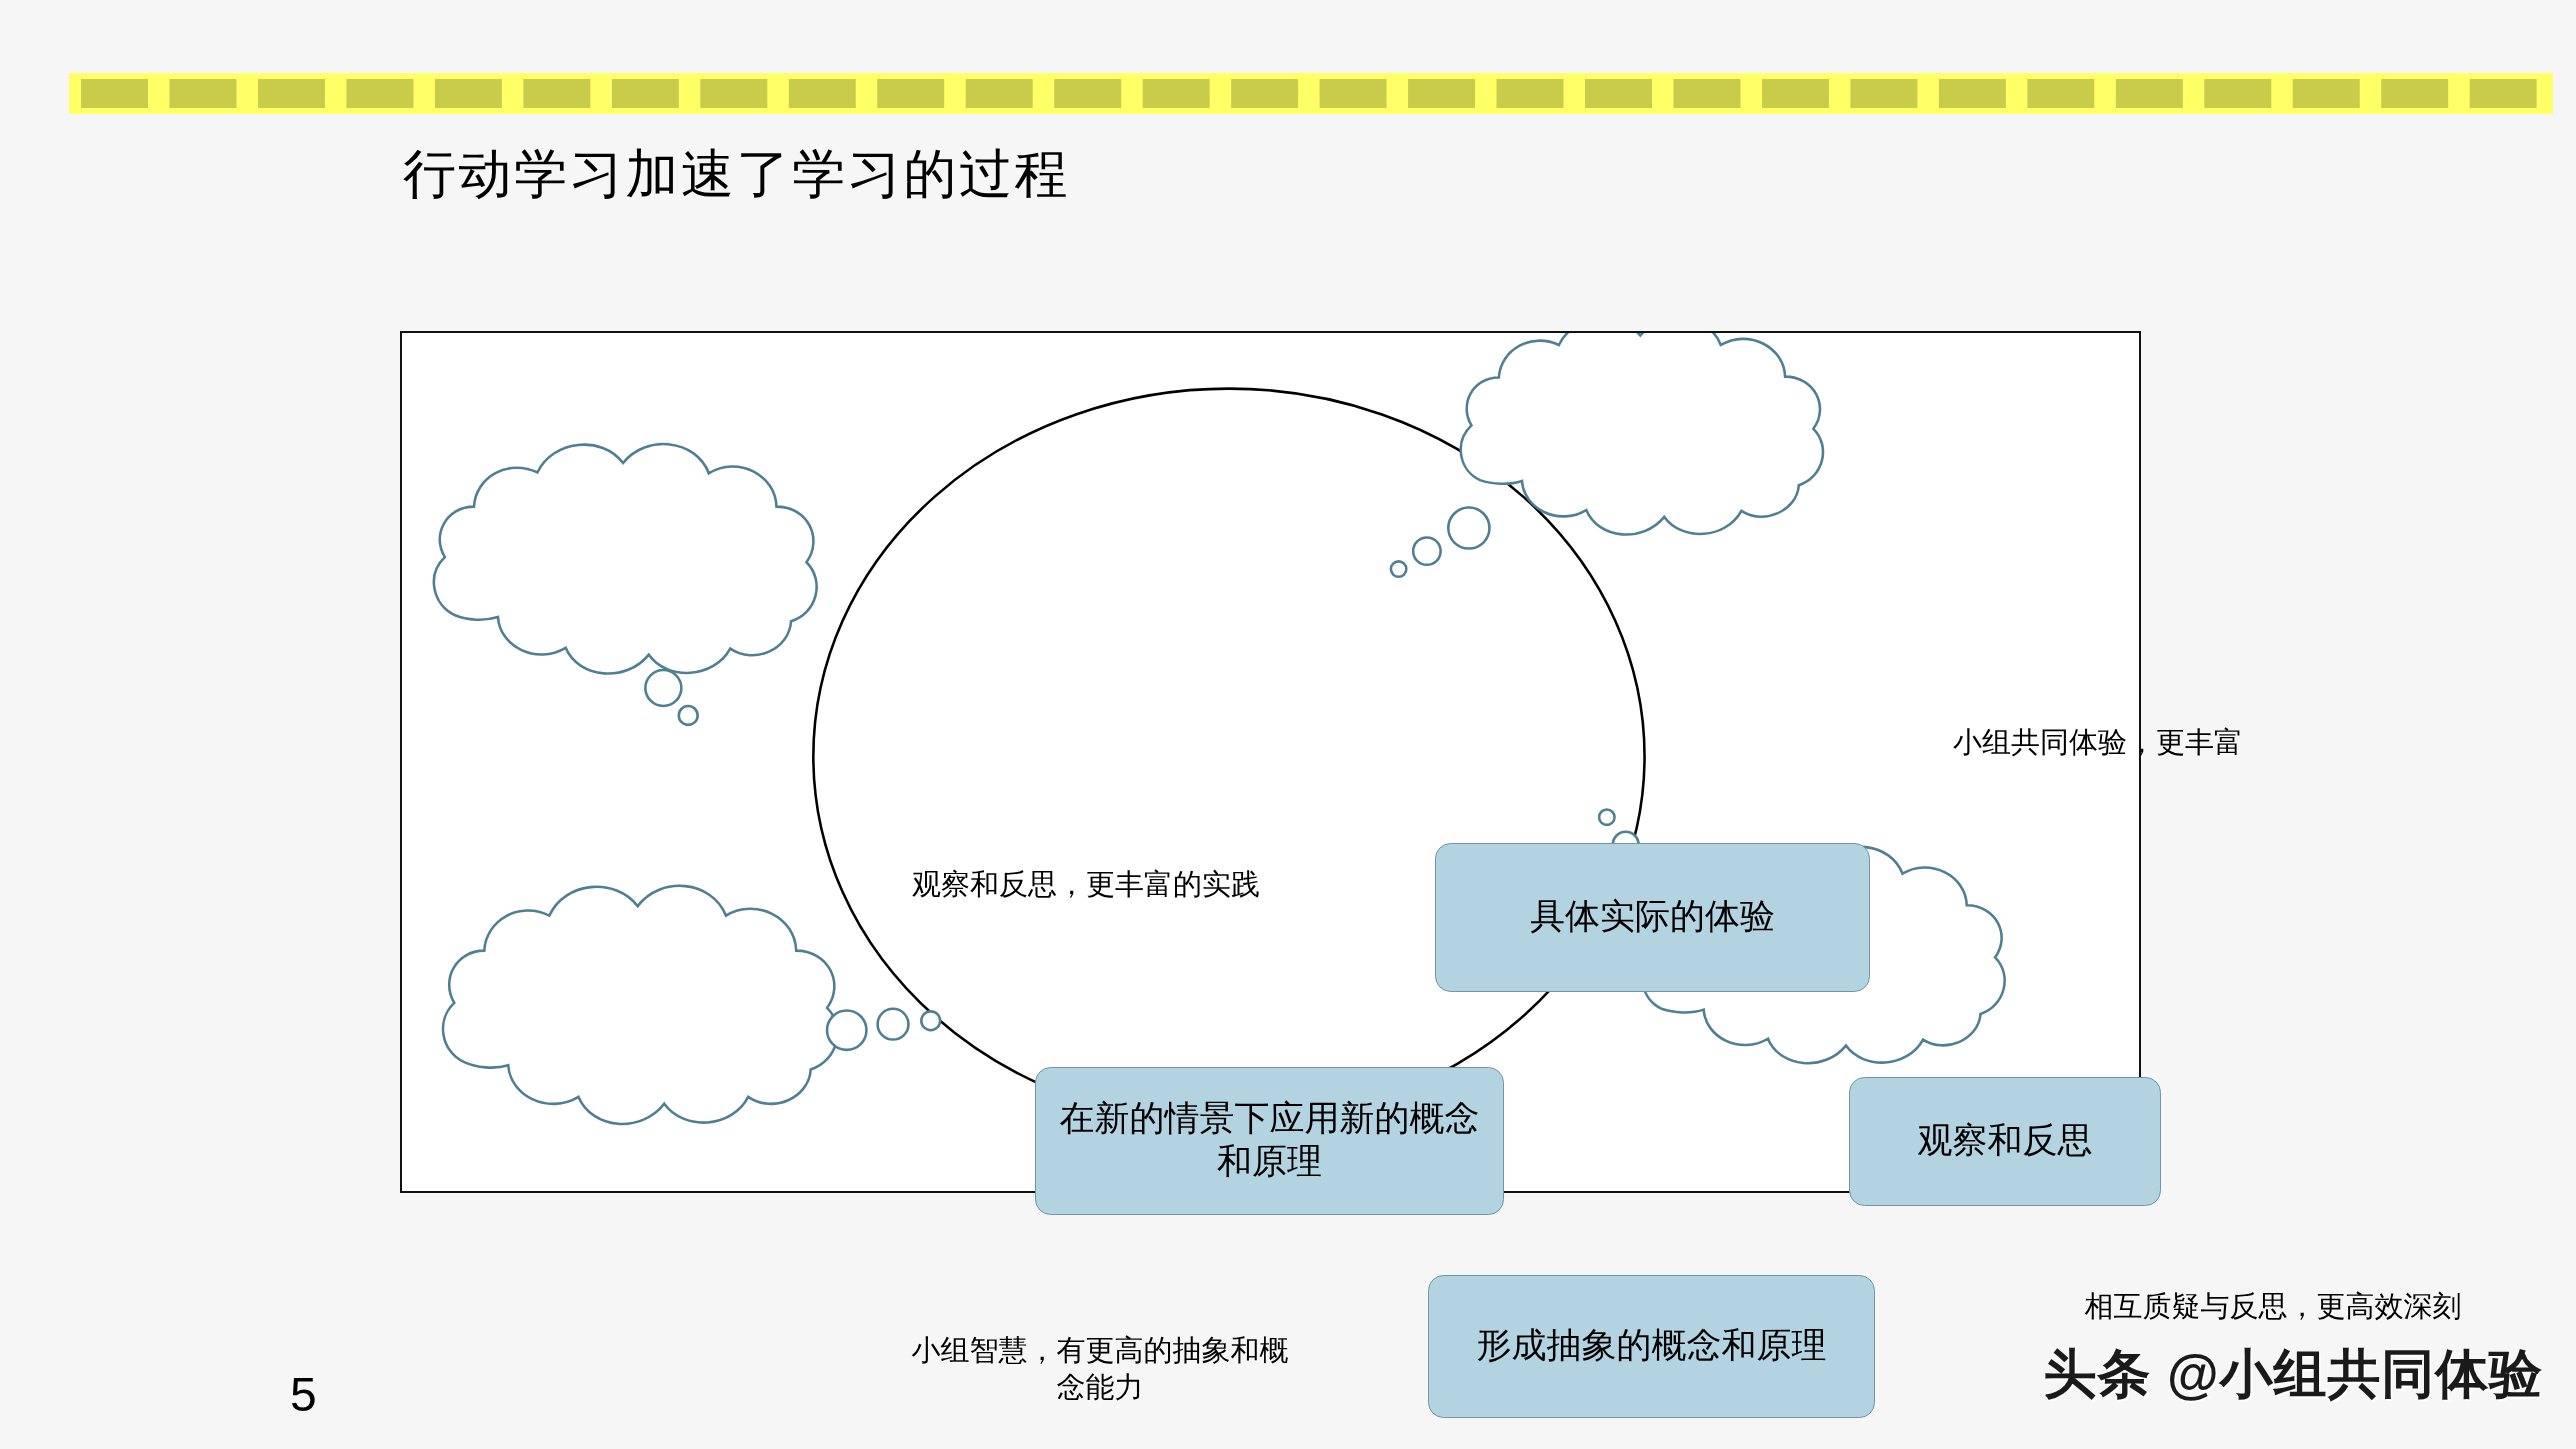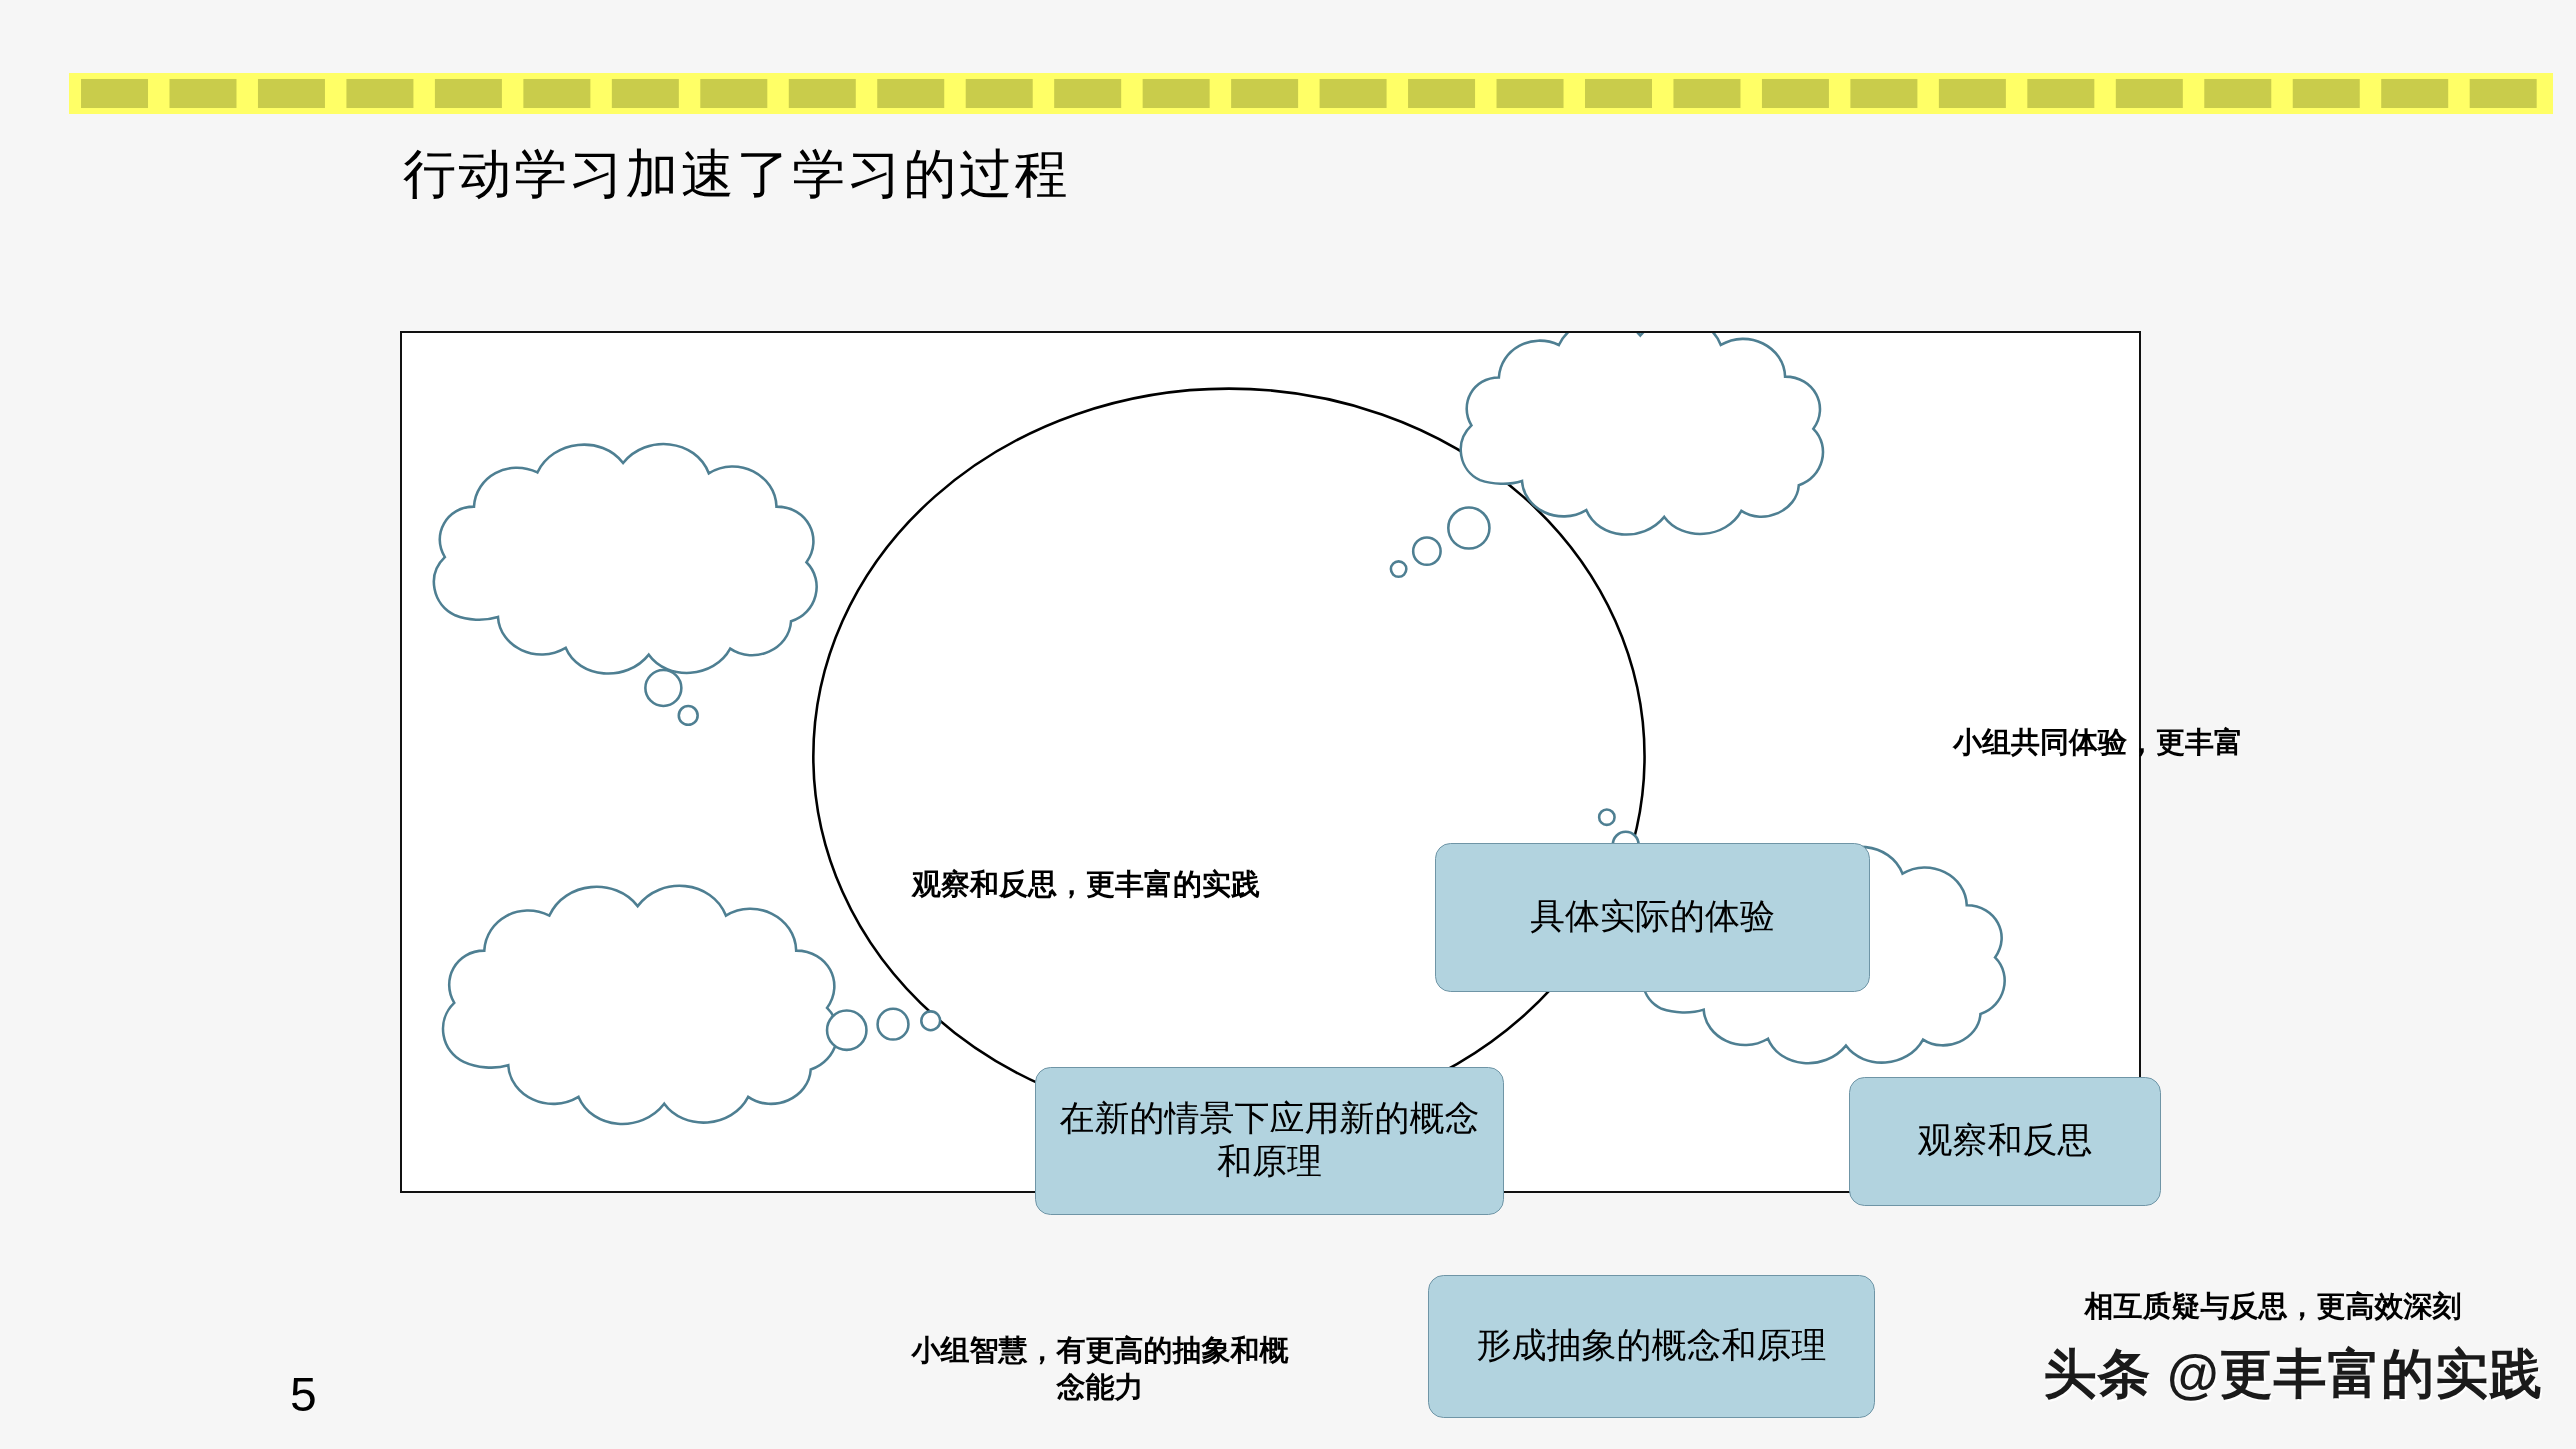--- a/index.html
+++ b/index.html
@@ -90,21 +90,21 @@
   #box-experience { left: 1033px; top: 510px;  width: 435px; height: 149px; }
   #box-observe    { left: 1447px; top: 744px;  width: 312px; height: 129px; }
   #box-abstract   { left: 1026px; top: 942px; width: 447px; height: 143px; }
   #box-apply      { left: 633px;  top: 734px;  width: 469px; height: 148px; }
 
   
   .cloud-text {
     position: absolute;
     text-align: center;
     color: #000000;
-    font-weight: bold;
+    font-weight: normal;
     font-size: 29px;
     line-height: 1.28;
     z-index: 5;
     pointer-events: none;
   }
   #cloud-text-apply     { left: 478px;  top: 533px;  width: 412px; }
   #cloud-text-group     { left: 1507px; top: 391px;  width: 378px; }
   #cloud-text-reflect   { left: 1682px; top: 955px; width: 378px; }
   #cloud-text-wisdom    { left: 509px;  top: 999px; width: 378px; }
 
@@ -267,16 +267,16 @@
     <div class="cloud-text" id="cloud-text-apply">观察和反思，更丰富的实践</div>
 
     <div class="cloud-text" id="cloud-text-group">小组共同体验，更丰富</div>
 
     <div class="cloud-text" id="cloud-text-reflect">相互质疑与反思，更高效深刻</div>
 
     <div class="cloud-text" id="cloud-text-wisdom">小组智慧，有更高的抽象和概念能力</div>
   </div>
 
   <div id="page-number">5</div>
-  <div id="watermark">头条 @更丰富的实践</div>
+  <div id="watermark">头条 @小组共同体验</div>
 
 </div>
 
 
 </body></html>

